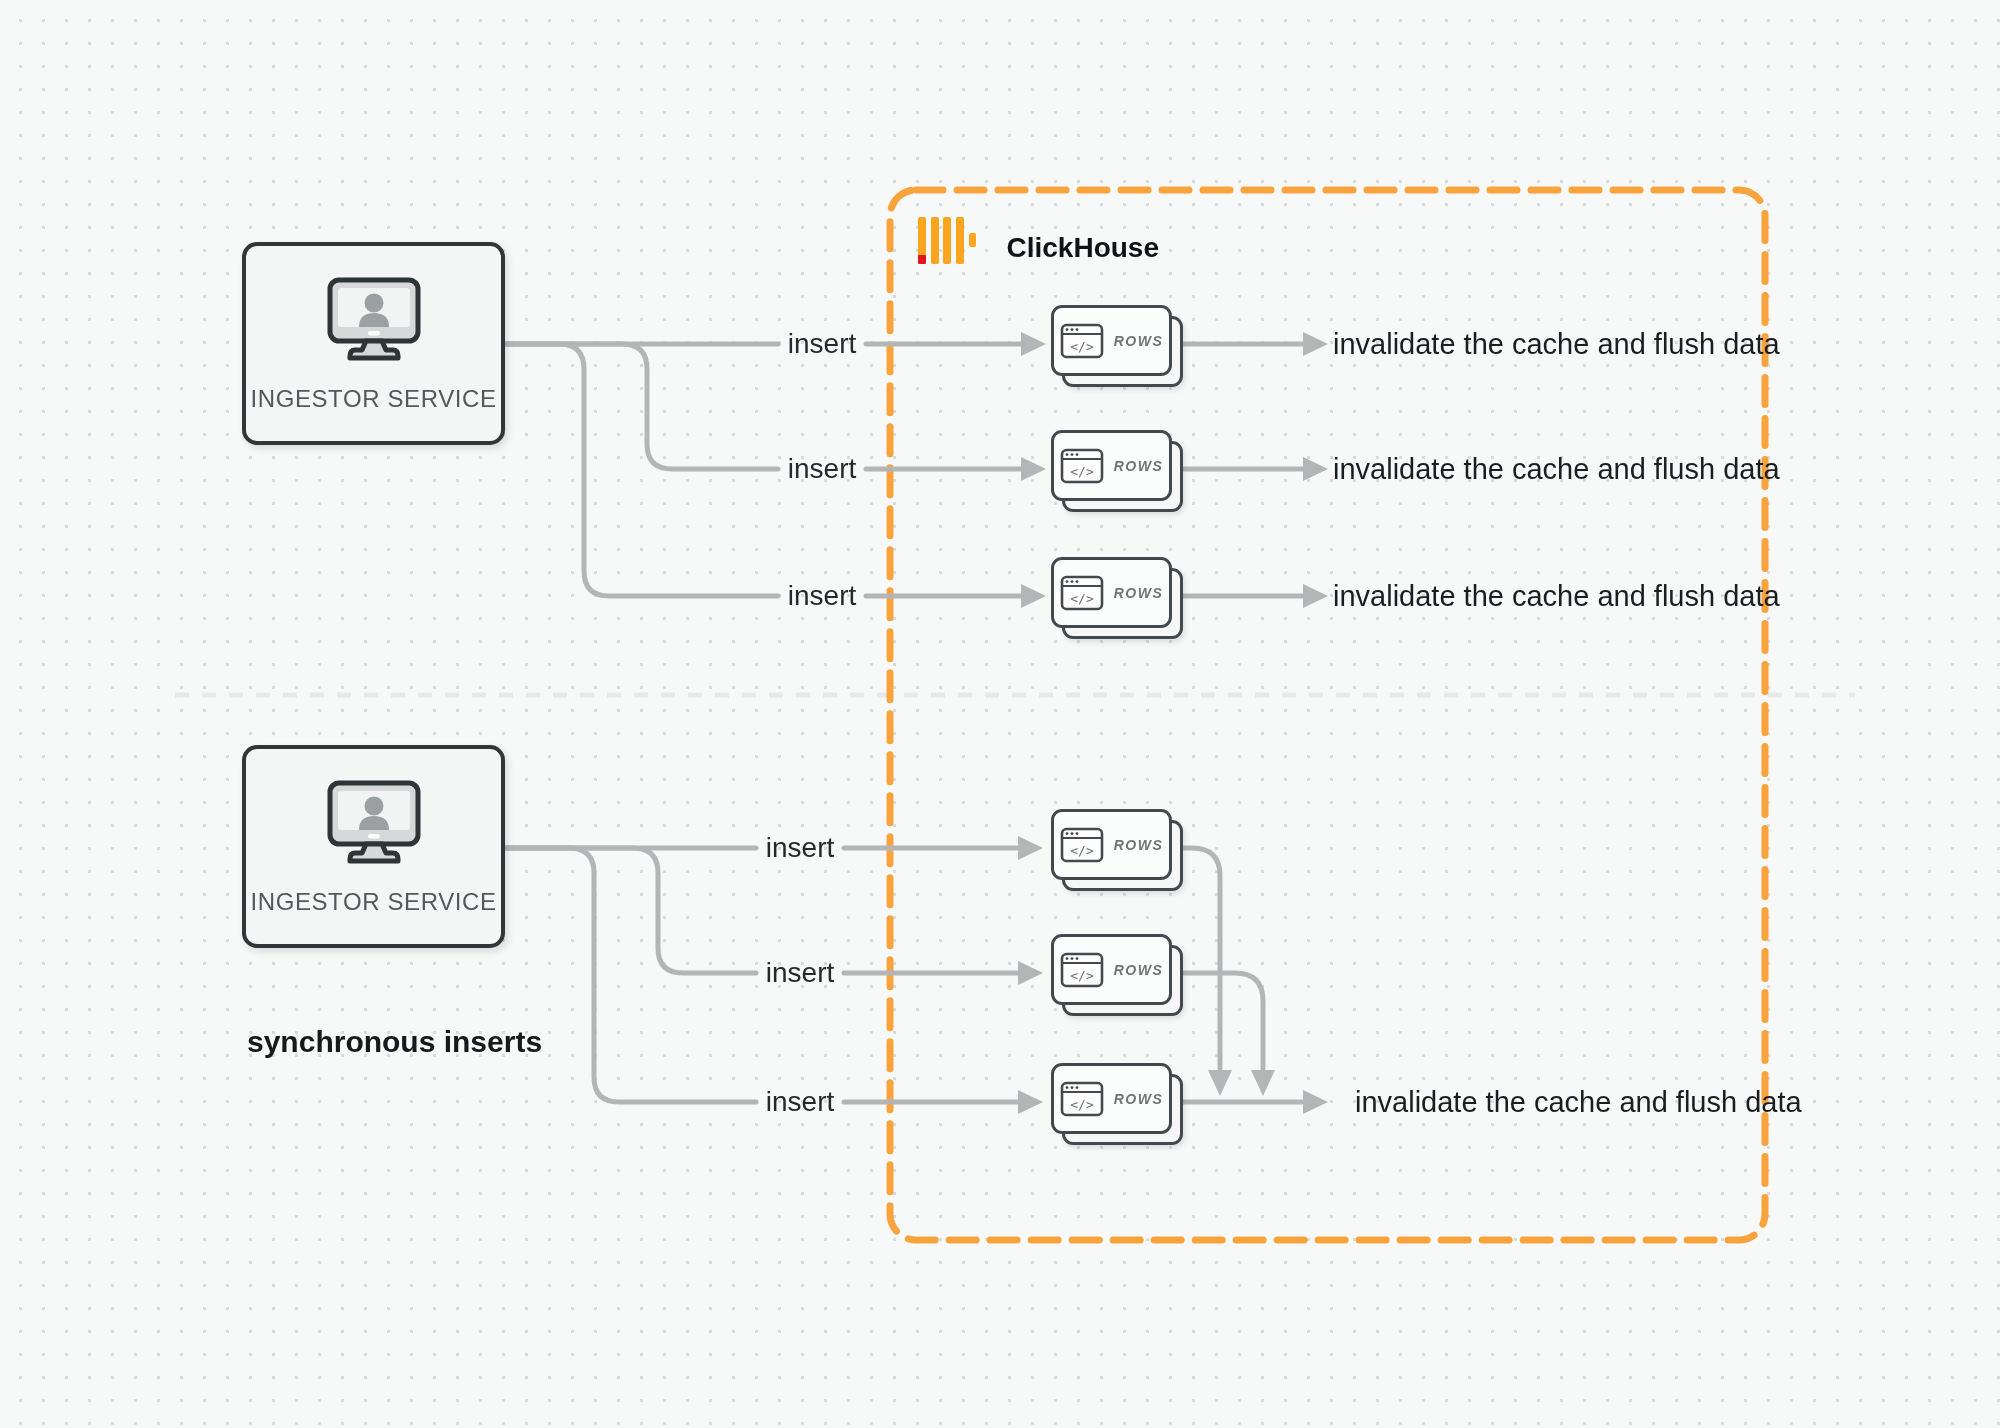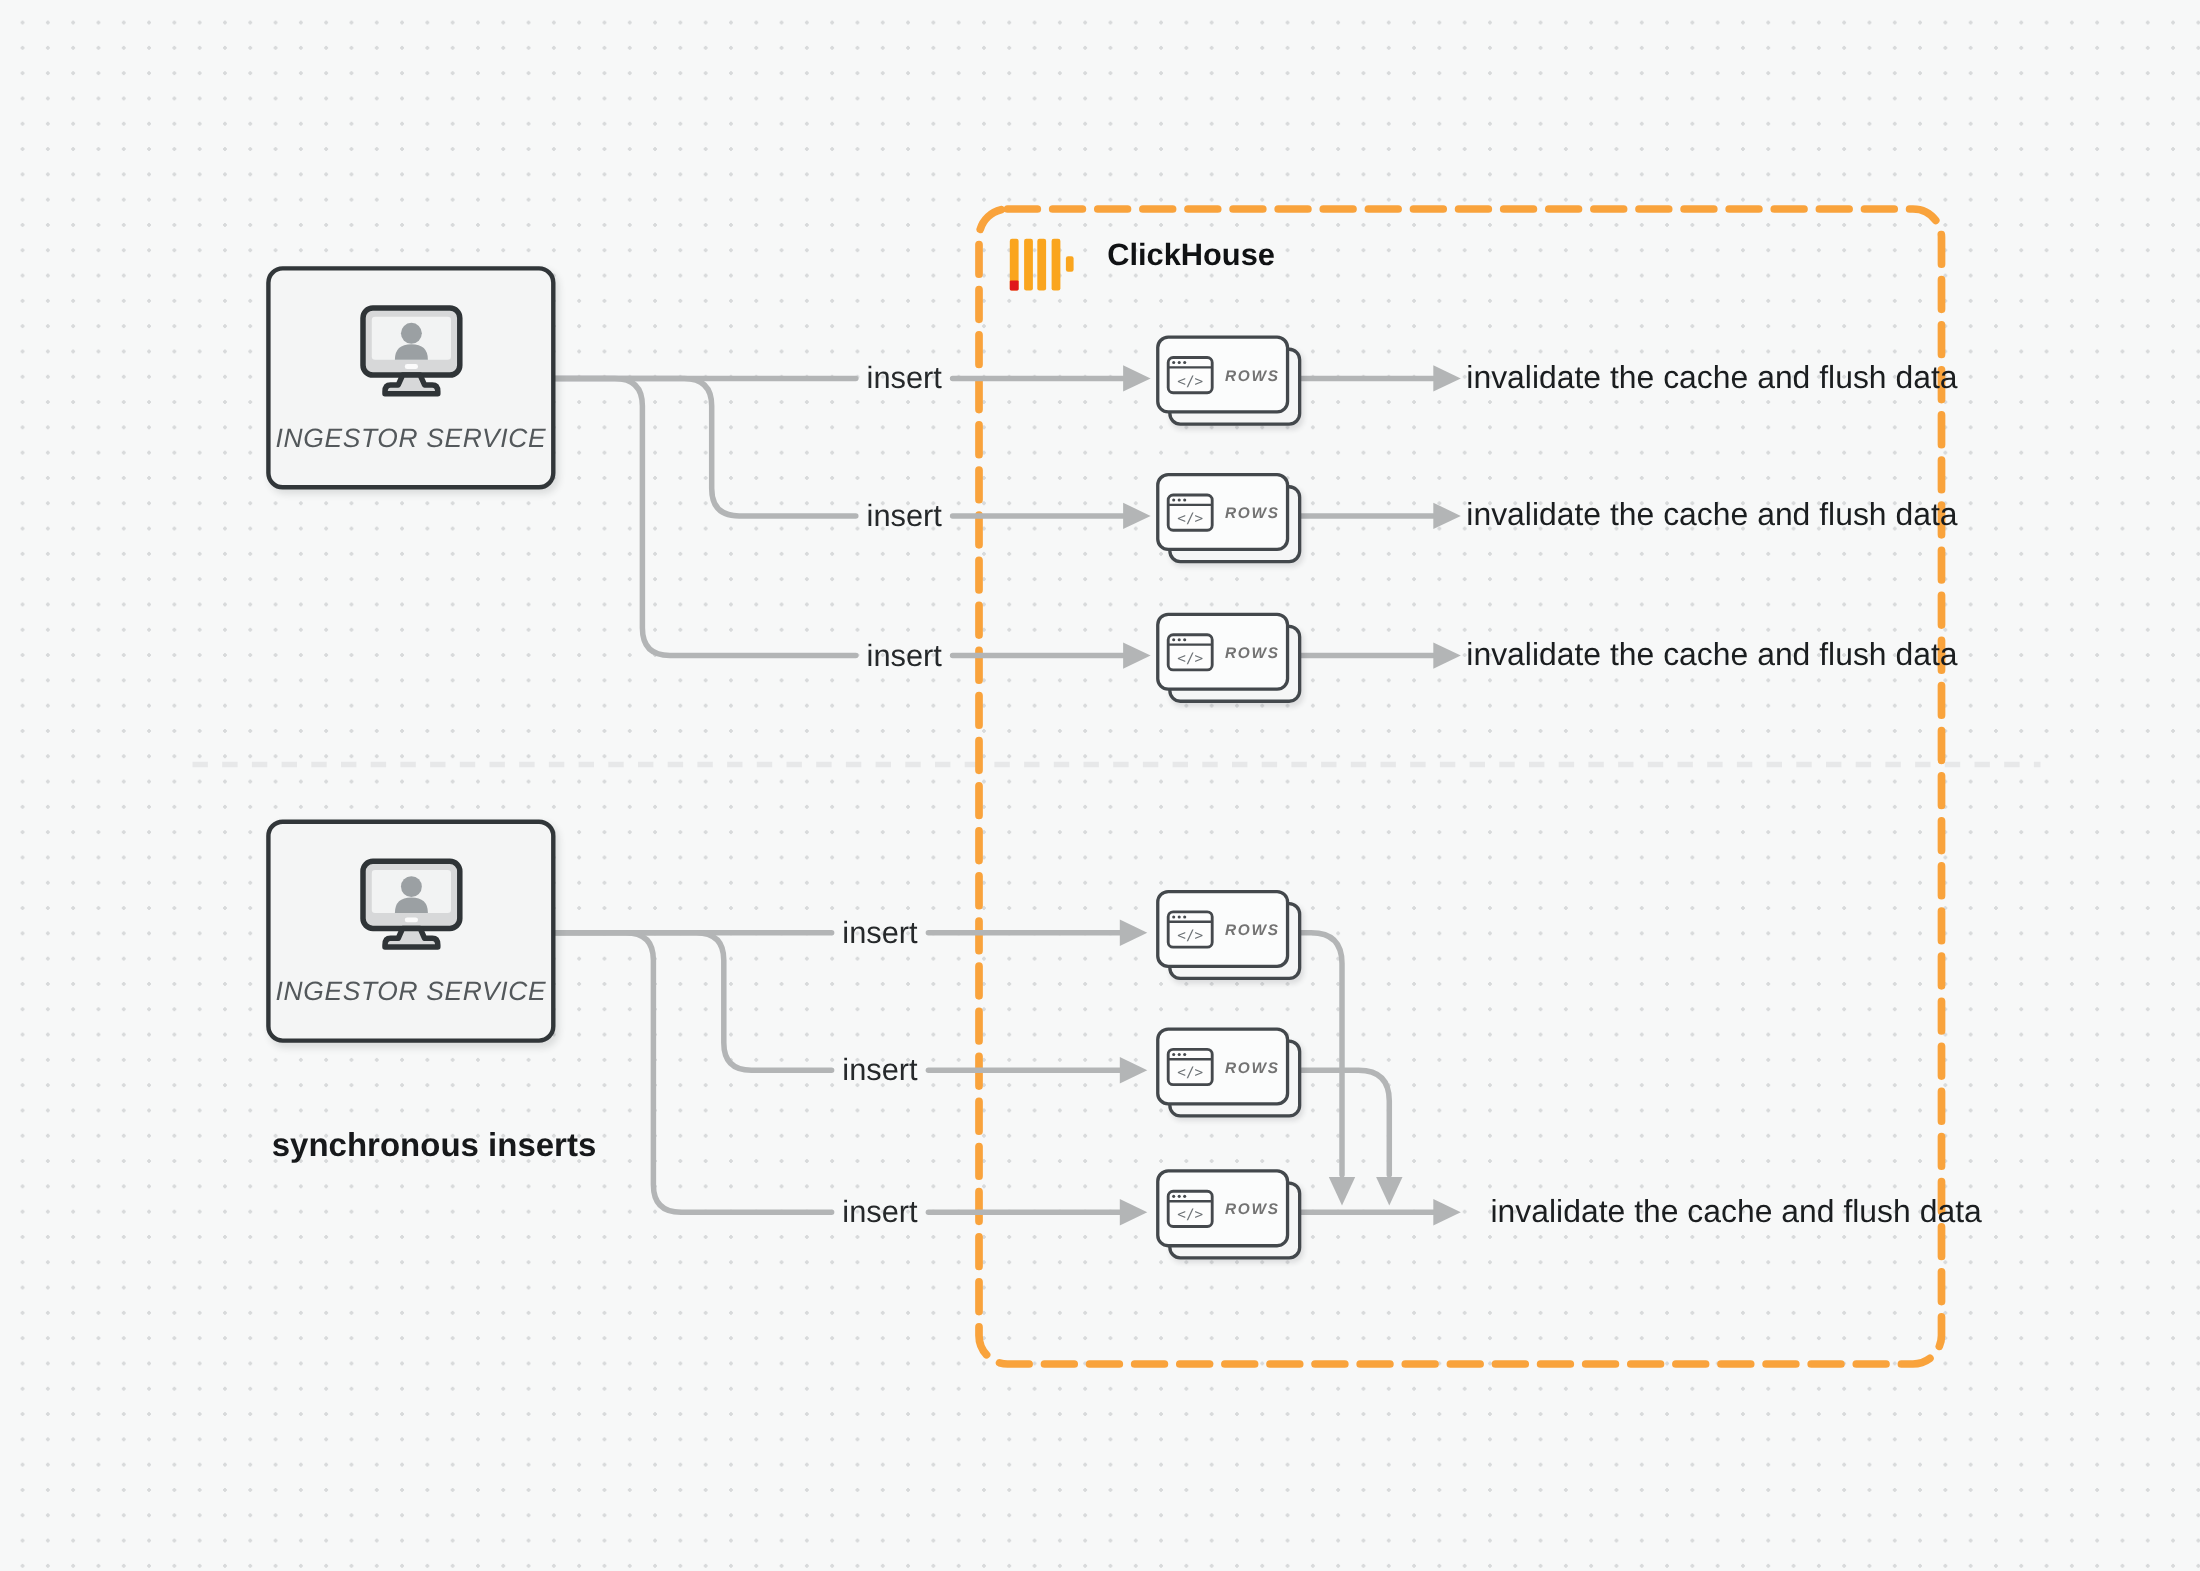--- a/index.html
+++ b/index.html
@@ -29,21 +29,20 @@
     box-shadow:3px 4px 7px rgba(40,45,50,0.13);
     display:flex;flex-direction:column;align-items:center;
     padding-top:31px;
   }
   .service-label{
     margin-top:20px;
     font-size:24px;
     letter-spacing:0.6px;
     color:#53585b;
     white-space:nowrap;
-    font-style:italic;
   }
 
   
   .caption{
     position:absolute;
     font-size:30px;
     font-weight:bold;
     color:#17191b;
     white-space:nowrap;
   }
@@ -61,21 +60,21 @@
     position:absolute;
     transform:translateY(-50%);
     font-size:29px;
     color:#1b1e20;
     white-space:nowrap;
   }
 
   
   .ch-header{
     position:absolute;left:918px;top:216px;
-    display:flex;align-items:flex-start;
+    display:flex;align-items:flex-end;
   }
   .ch-logo{display:flex;align-items:center;height:48px;}
   .ch-bar{
     width:8px;height:47px;border-radius:2px;
     background:#FAA51E;margin-right:4.5px;
     position:relative;
   }
   .ch-bar.first:after{
     content:"";position:absolute;left:0;bottom:0;
     width:8px;height:9px;background:#E0161C;border-radius:1px;

